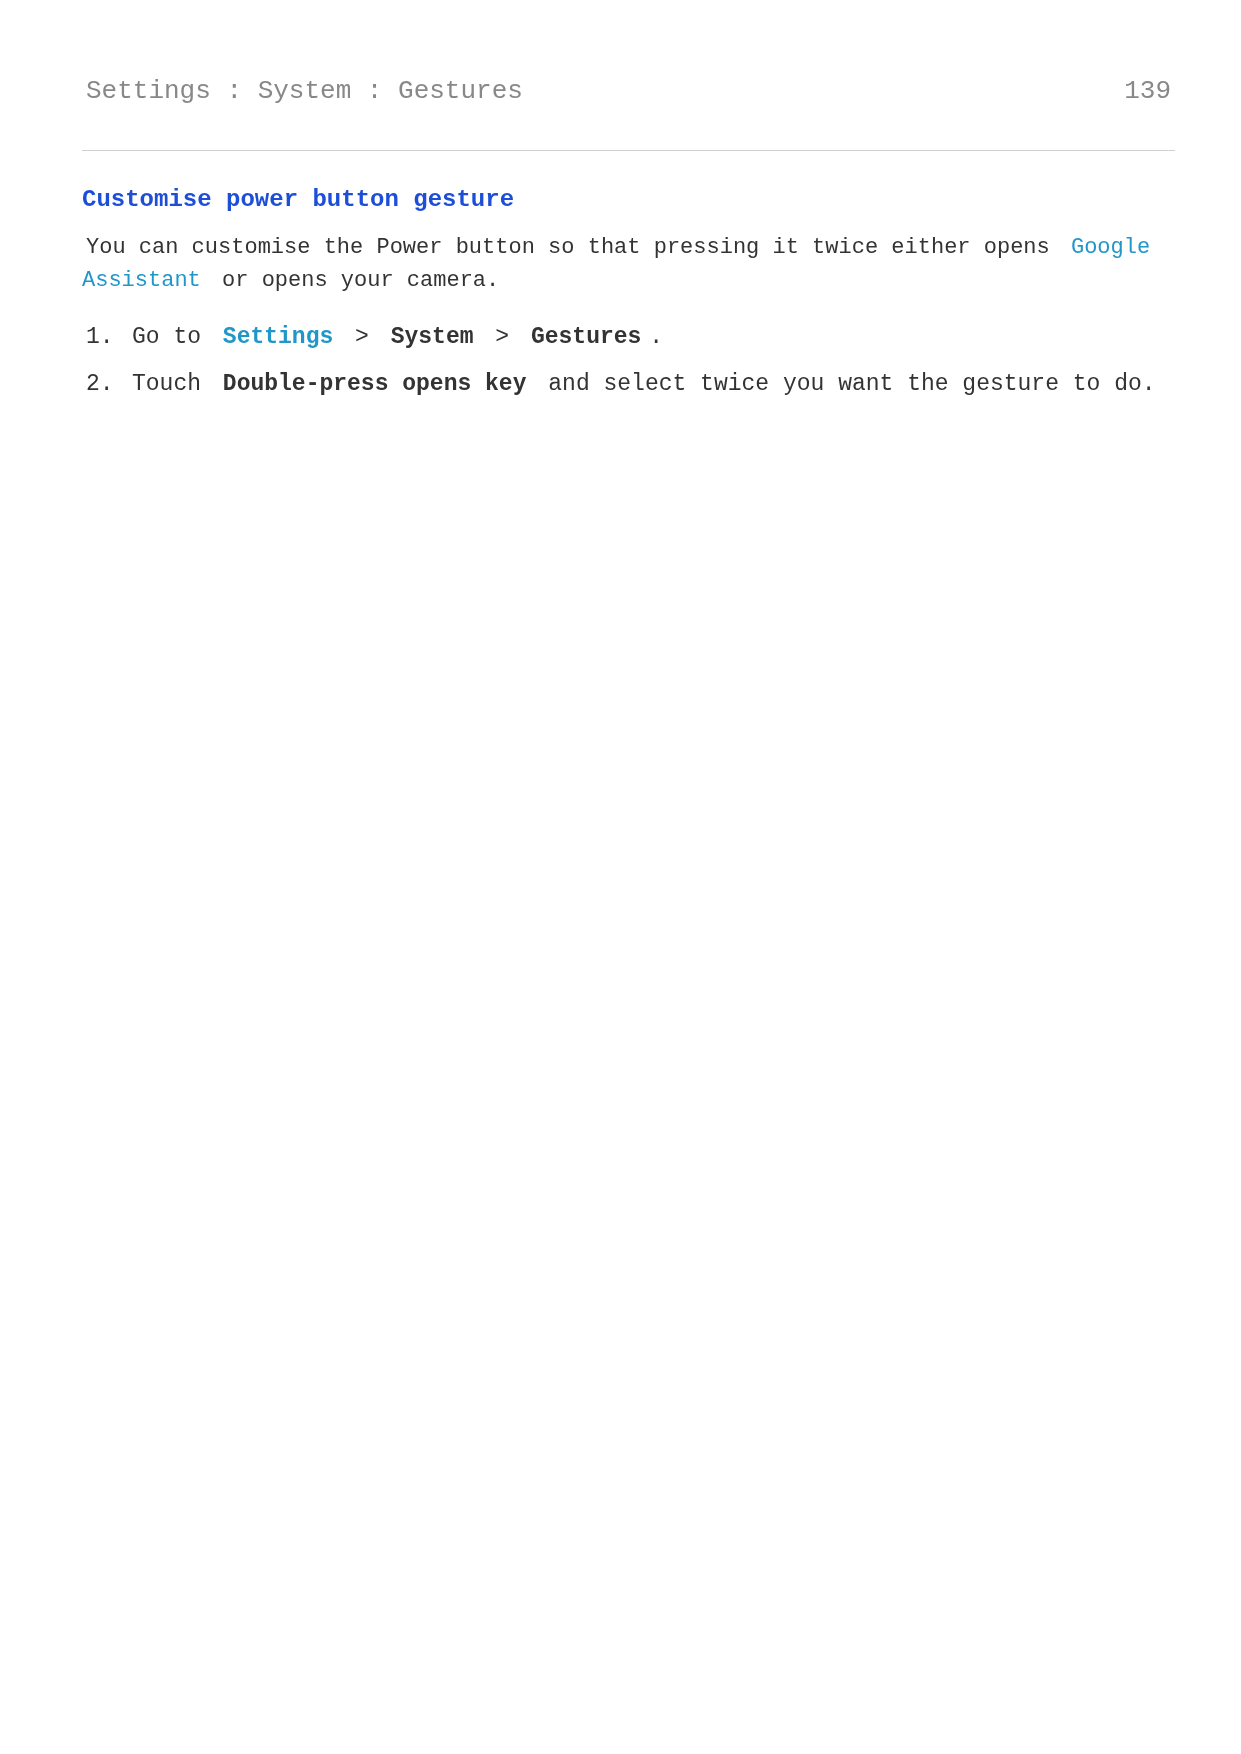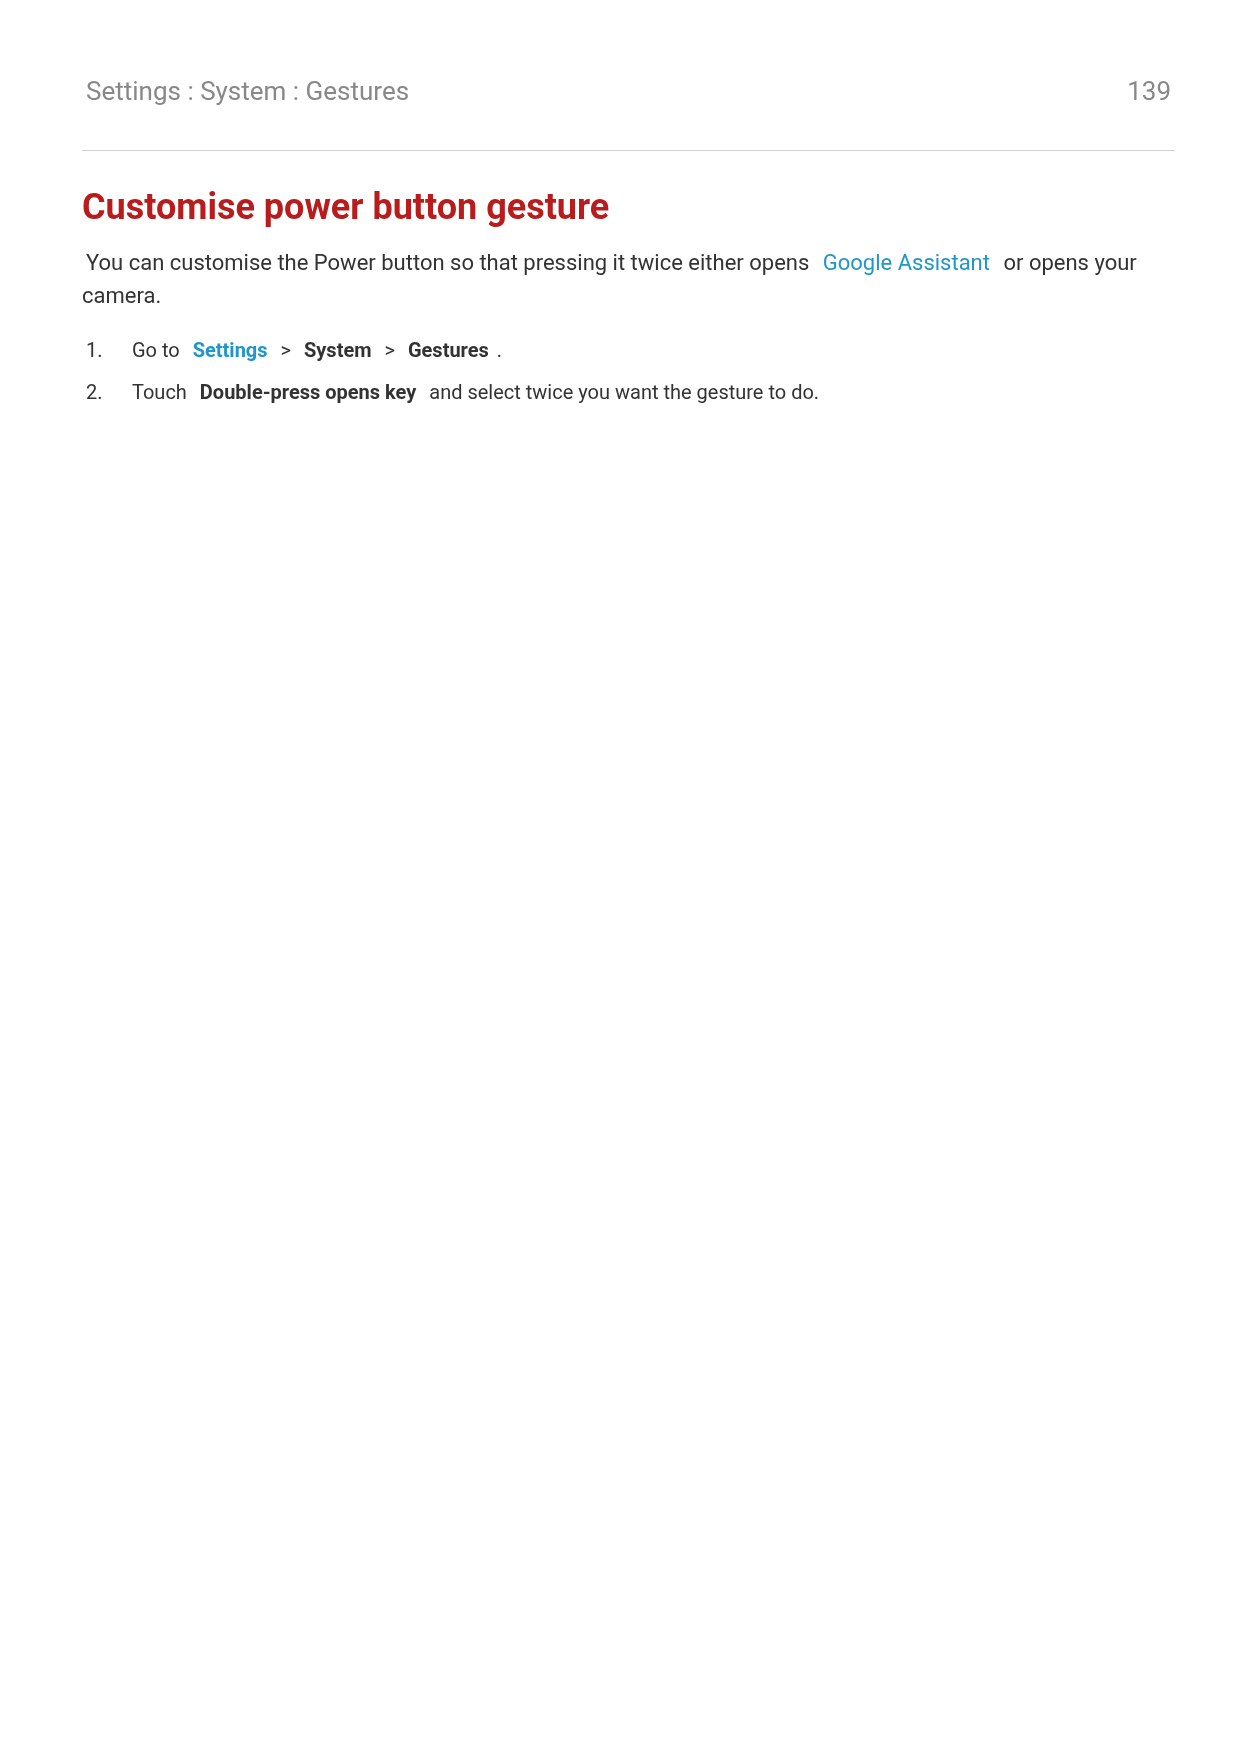--- a/index.html
+++ b/index.html
@@ -1,18 +1,19 @@
 <!DOCTYPE html>
 <html><head>
   <meta charset="utf-8">
   <style>
     * {
       margin: 4px;
       padding: 0;
       box-sizing: border-box;
+      font-family: Liberation Mono, monospace;
     }
     body {
       font-family: -apple-system, BlinkMacSystemFont, "Segoe UI", Roboto, "Helvetica Neue", Arial, sans-serif;
       width: 1241px;
       height: 1754px;
       background: #ffffff;
       padding: 60px 70px;
       color: #333;
     }
     .header {
@@ -27,23 +28,23 @@
       font-size: 26px;
       color: #888;
       font-weight: 400;
     }
     .page-number {
       font-size: 26px;
       color: #888;
       font-weight: 400;
     }
     .title {
-      font-size: 36px;
+      font-size: 24px;
       font-weight: 700;
-      color: #b91c1c;
+      color: #1d4ed8;
       margin-bottom: 18px;
     }
     .intro {
       font-size: 22px;
       color: #333;
       line-height: 1.5;
       margin-bottom: 22px;
     }
     .link {
       color: #2196c9;
@@ -54,21 +55,21 @@
       font-weight: 700;
       text-decoration: none;
     }
     ol {
       list-style: none;
       counter-reset: item;
       padding-left: 0;
     }
     ol li {
       counter-increment: item;
-      font-size: 20px;
+      font-size: 23px;
       color: #333;
       line-height: 1.6;
       margin-bottom: 10px;
       padding-left: 42px;
       position: relative;
     }
     ol li::before {
       content: counter(item) ".";
       position: absolute;
       left: 0;

